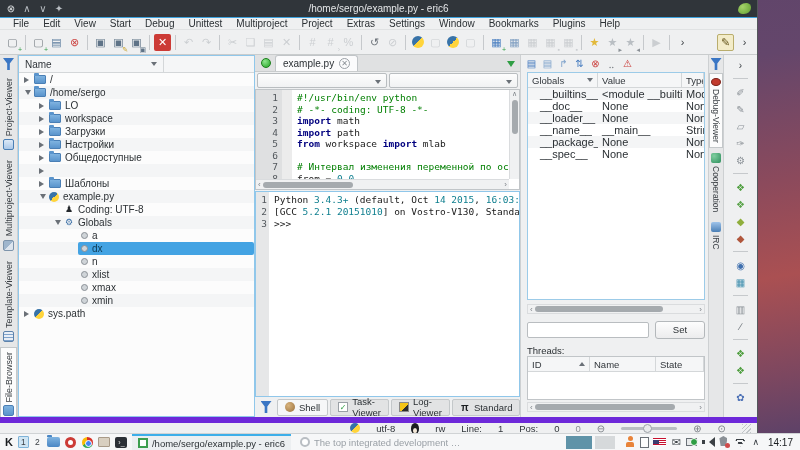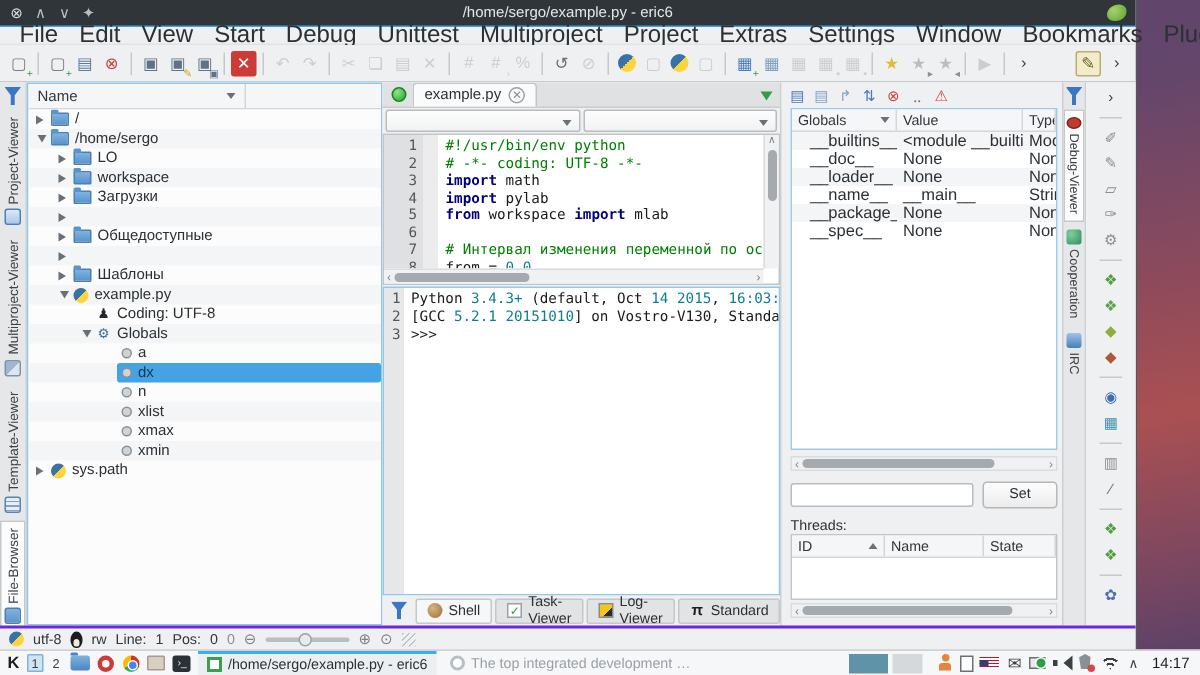--- a/index.html
+++ b/index.html
@@ -11,21 +11,21 @@
   
   .window{position:absolute;left:0;top:0;width:758px;height:433px;background:#eff0f1;border-right:1px solid #53575b}
   
   .titlebar{position:absolute;left:0;top:0;right:0;height:18px;background:#30353a;border-bottom:1px solid #3da2dd;display:flex;align-items:center;padding:0 4px;color:#d7dadc}
   .titlebar .wbtns{display:flex;gap:2px;align-items:center}
   .titlebar .ticon{width:14px;height:14px;font-size:10px;color:#cfd3d6}
   .titlebar-title{position:absolute;left:50%;transform:translateX(-50%);font-size:10px;color:#e4e6e8;white-space:nowrap}
   .eric-logo{position:absolute;right:6px;top:3px;width:13px;height:11px;background:radial-gradient(circle at 35% 35%,#a6d46a,#5f9e2f);border-radius:70% 40% 60% 40%}
   
   .menubar{position:absolute;left:0;top:18px;right:0;height:12px;background:#eff0f1;display:flex;align-items:center;gap:0;padding:0 6px;border-bottom:1px solid #e0e2e3}
-  .menu-item{font-size:16px;color:#2b3034;padding:0 7px;line-height:12px;cursor:default}
+  .menu-item{font-size:10px;color:#2b3034;padding:0 7px;line-height:12px;cursor:default}
   
   .toolbarrow{position:absolute;left:0;top:30px;right:0;height:25px;background:#eff0f1;border-bottom:1px solid #c9cccd;display:flex;align-items:center;padding:0 4px;gap:1px}
   .ticon{width:17px;height:17px;display:inline-flex;align-items:center;justify-content:center;font-size:11px;border-radius:2px;position:relative;flex:none}
   .ticon.disabled{opacity:.42}
   .ticon .badge{position:absolute;right:-1px;bottom:-2px;font-style:normal;font-size:7px;line-height:7px}
   .ticon.boxed{background:#f3ecc9;border:1px solid #b9ad6d}
   .ticon.shape-python{background:linear-gradient(135deg,#3873a8 0 50%,#ffd43b 50% 100%);border-radius:50%;width:12px;height:12px;margin:0 2px}
   .hsep{width:1px;height:15px;background:#c6c9cc;margin:0 3px;flex:none}
   .vsep{height:1px;width:15px;background:#c6c9cc;margin:4px 0;flex:none}
   .tb-right{margin-left:auto;display:flex;align-items:center;gap:2px}
@@ -131,21 +131,21 @@
   .rvtab{display:flex;flex-direction:column;align-items:center;padding:4px 0;gap:3px;width:14px;border:1px solid transparent}
   .rvtab .vlabel{writing-mode:vertical-rl;font-size:8.5px;color:#3b4045;white-space:nowrap}
   .rvtab.active{background:#fcfcfc;border-color:#c4c8ca}
   .debug-viewer-icon{width:10px;height:8px;background:#c23b2e;border-radius:50%;border:1px solid #7d241b}
   .cooperation-icon{width:10px;height:10px;background:radial-gradient(circle at 30% 30%,#7fcf9f,#2e8e5d);border-radius:2px}
   .irc-icon{width:10px;height:10px;background:linear-gradient(#9ec3ea,#4a7fb5);border-radius:2px}
   
   .right-toolbar{position:absolute;left:723px;top:0;right:0;bottom:0;background:#eff0f1;border-left:1px solid #cdd0d2;display:flex;flex-direction:column;align-items:center;padding-top:2px;gap:1px;overflow:hidden}
   .right-toolbar .ticon{width:16px;height:16px;font-size:10px}
   
-  .statusbar{position:absolute;left:0;bottom:0;right:0;height:16px;background:#eff0f1;border-top:2px solid #6d28d9;display:flex;align-items:center;justify-content:flex-start;gap:6px;padding:0 6px;font-size:9.5px;color:#31363b}
+  .statusbar{position:absolute;left:0;bottom:0;right:0;height:16px;background:#eff0f1;border-top:6px solid #6d28d9;display:flex;align-items:center;justify-content:flex-end;gap:16px;padding:0 6px;font-size:9.5px;color:#31363b}
   .py-ball{width:10px;height:10px;border-radius:50%;background:linear-gradient(135deg,#3873a8 0 50%,#ffd43b 50% 100%)}
   .penguin{width:8px;height:11px;background:#1a1d20;border-radius:50% 50% 45% 45%;position:relative}
   .penguin::before{content:"";position:absolute;left:2px;top:5px;width:4px;height:5px;background:#f4e9d8;border-radius:50% 50% 40% 40%}
   .zoomicon{color:#7d8288;font-size:10px}
   .slider{width:56px;height:3px;background:#b9bec3;border-radius:2px;position:relative}
   .slider .handle{position:absolute;left:22px;top:-3px;width:9px;height:9px;border-radius:50%;background:#e8eaeb;border:1px solid #9aa0a6}
   .grip{width:9px;height:9px;background:repeating-linear-gradient(135deg,#c1c5c8 0 1px,transparent 1px 3px)}
   .dim{color:#8a9096}
   
   .taskbar{position:absolute;left:0;bottom:0;width:800px;height:17px;background:#f6f7f8;border-top:1px solid #d0d3d5;display:flex;align-items:center;gap:3px;padding:0 3px;font-size:9.5px;color:#2b3034}
@@ -366,20 +366,24 @@
           <div class="tree-row ind1">
             <span class="twisty collapsed"></span>
             <span class="core">
               <span class="tin folder-icon"></span>
               <span>Загрузки</span>
             </span>
           </div>
 
           <div class="tree-row ind1">
             <span class="twisty collapsed"></span>
+            <span class="core">
+              <span class="tin folder-icon"></span>
+              <span>Настройки</span>
+            </span>
           </div>
 
           <div class="tree-row ind1">
             <span class="twisty collapsed"></span>
             <span class="core">
               <span class="tin folder-icon"></span>
               <span>Общедоступные</span>
             </span>
           </div>
 
@@ -504,21 +508,21 @@
               <span class="ct"><span class="tk-comment"># -*- coding: UTF-8 -*-</span></span>
             </div>
             <div class="cl">
               <span class="ln">3</span>
               <span class="fold"></span>
               <span class="ct"><span class="tk-kw">import</span><span class="tk-p"> math</span></span>
             </div>
             <div class="cl">
               <span class="ln">4</span>
               <span class="fold"></span>
-              <span class="ct"><span class="tk-kw">import</span><span class="tk-p"> pylab</span></span>
+              <span class="ct"><span class="tk-kw">import</span><span class="tk-p"> path</span></span>
             </div>
             <div class="cl">
               <span class="ln">5</span>
               <span class="fold"></span>
               <span class="ct"><span class="tk-kw">from</span><span class="tk-p"> workspace </span><span class="tk-kw">import</span><span class="tk-p"> mlab</span></span>
             </div>
             <div class="cl">
               <span class="ln">6</span>
               <span class="fold"></span>
               <span class="ct"></span>

